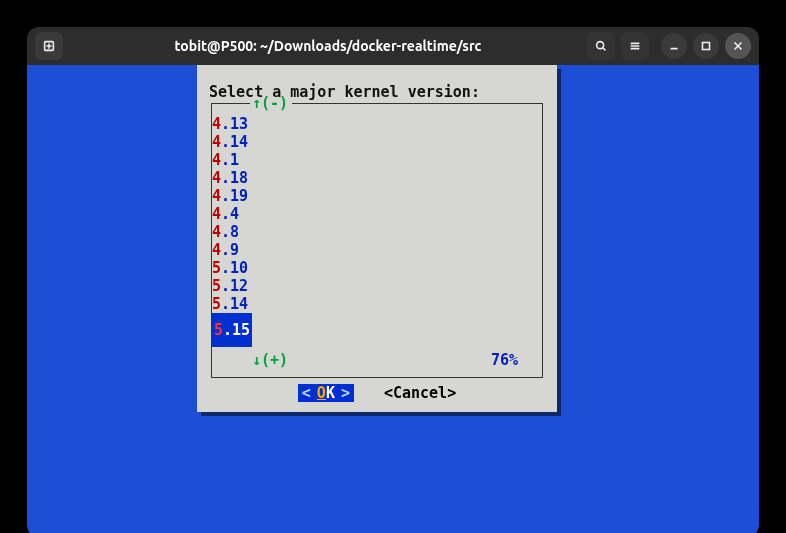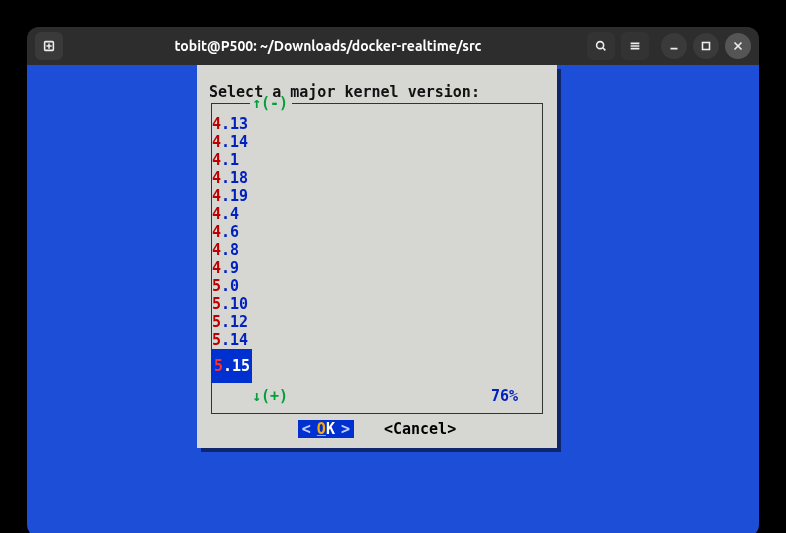--- a/index.html
+++ b/index.html
@@ -210,24 +210,22 @@
       <div class="prompt">Select a major kernel version:</div>
       <div class="listbox">
         <div class="listbox-top">↑(-)</div>
         <div class="kernel-list" id="kernel-list">
             <div><span class="kernel-item"><span class="maj">4</span><span class="dot">.</span><span class="min">13</span></span></div>
             <div><span class="kernel-item"><span class="maj">4</span><span class="dot">.</span><span class="min">14</span></span></div>
             <div><span class="kernel-item"><span class="maj">4</span><span class="dot">.</span><span class="min">1</span></span></div>
             <div><span class="kernel-item"><span class="maj">4</span><span class="dot">.</span><span class="min">18</span></span></div>
             <div><span class="kernel-item"><span class="maj">4</span><span class="dot">.</span><span class="min">19</span></span></div>
             <div><span class="kernel-item"><span class="maj">4</span><span class="dot">.</span><span class="min">4</span></span></div>
-            <div><span class="kernel-item"><span class="maj">4</span><span class="dot">.</span><span class="min">6</span></span></div>
             <div><span class="kernel-item"><span class="maj">4</span><span class="dot">.</span><span class="min">8</span></span></div>
             <div><span class="kernel-item"><span class="maj">4</span><span class="dot">.</span><span class="min">9</span></span></div>
-            <div><span class="kernel-item"><span class="maj">5</span><span class="dot">.</span><span class="min">0</span></span></div>
             <div><span class="kernel-item"><span class="maj">5</span><span class="dot">.</span><span class="min">10</span></span></div>
             <div><span class="kernel-item"><span class="maj">5</span><span class="dot">.</span><span class="min">12</span></span></div>
             <div><span class="kernel-item"><span class="maj">5</span><span class="dot">.</span><span class="min">14</span></span></div>
             <div><span class="kernel-item selected"><span class="maj">5</span><span class="dot">.</span><span class="min">15</span></span></div>
           </div>
         <div class="listbox-bottom">
           <span class="more">↓(+)</span>
           <span class="pct">76%</span>
         </div>
       </div>

